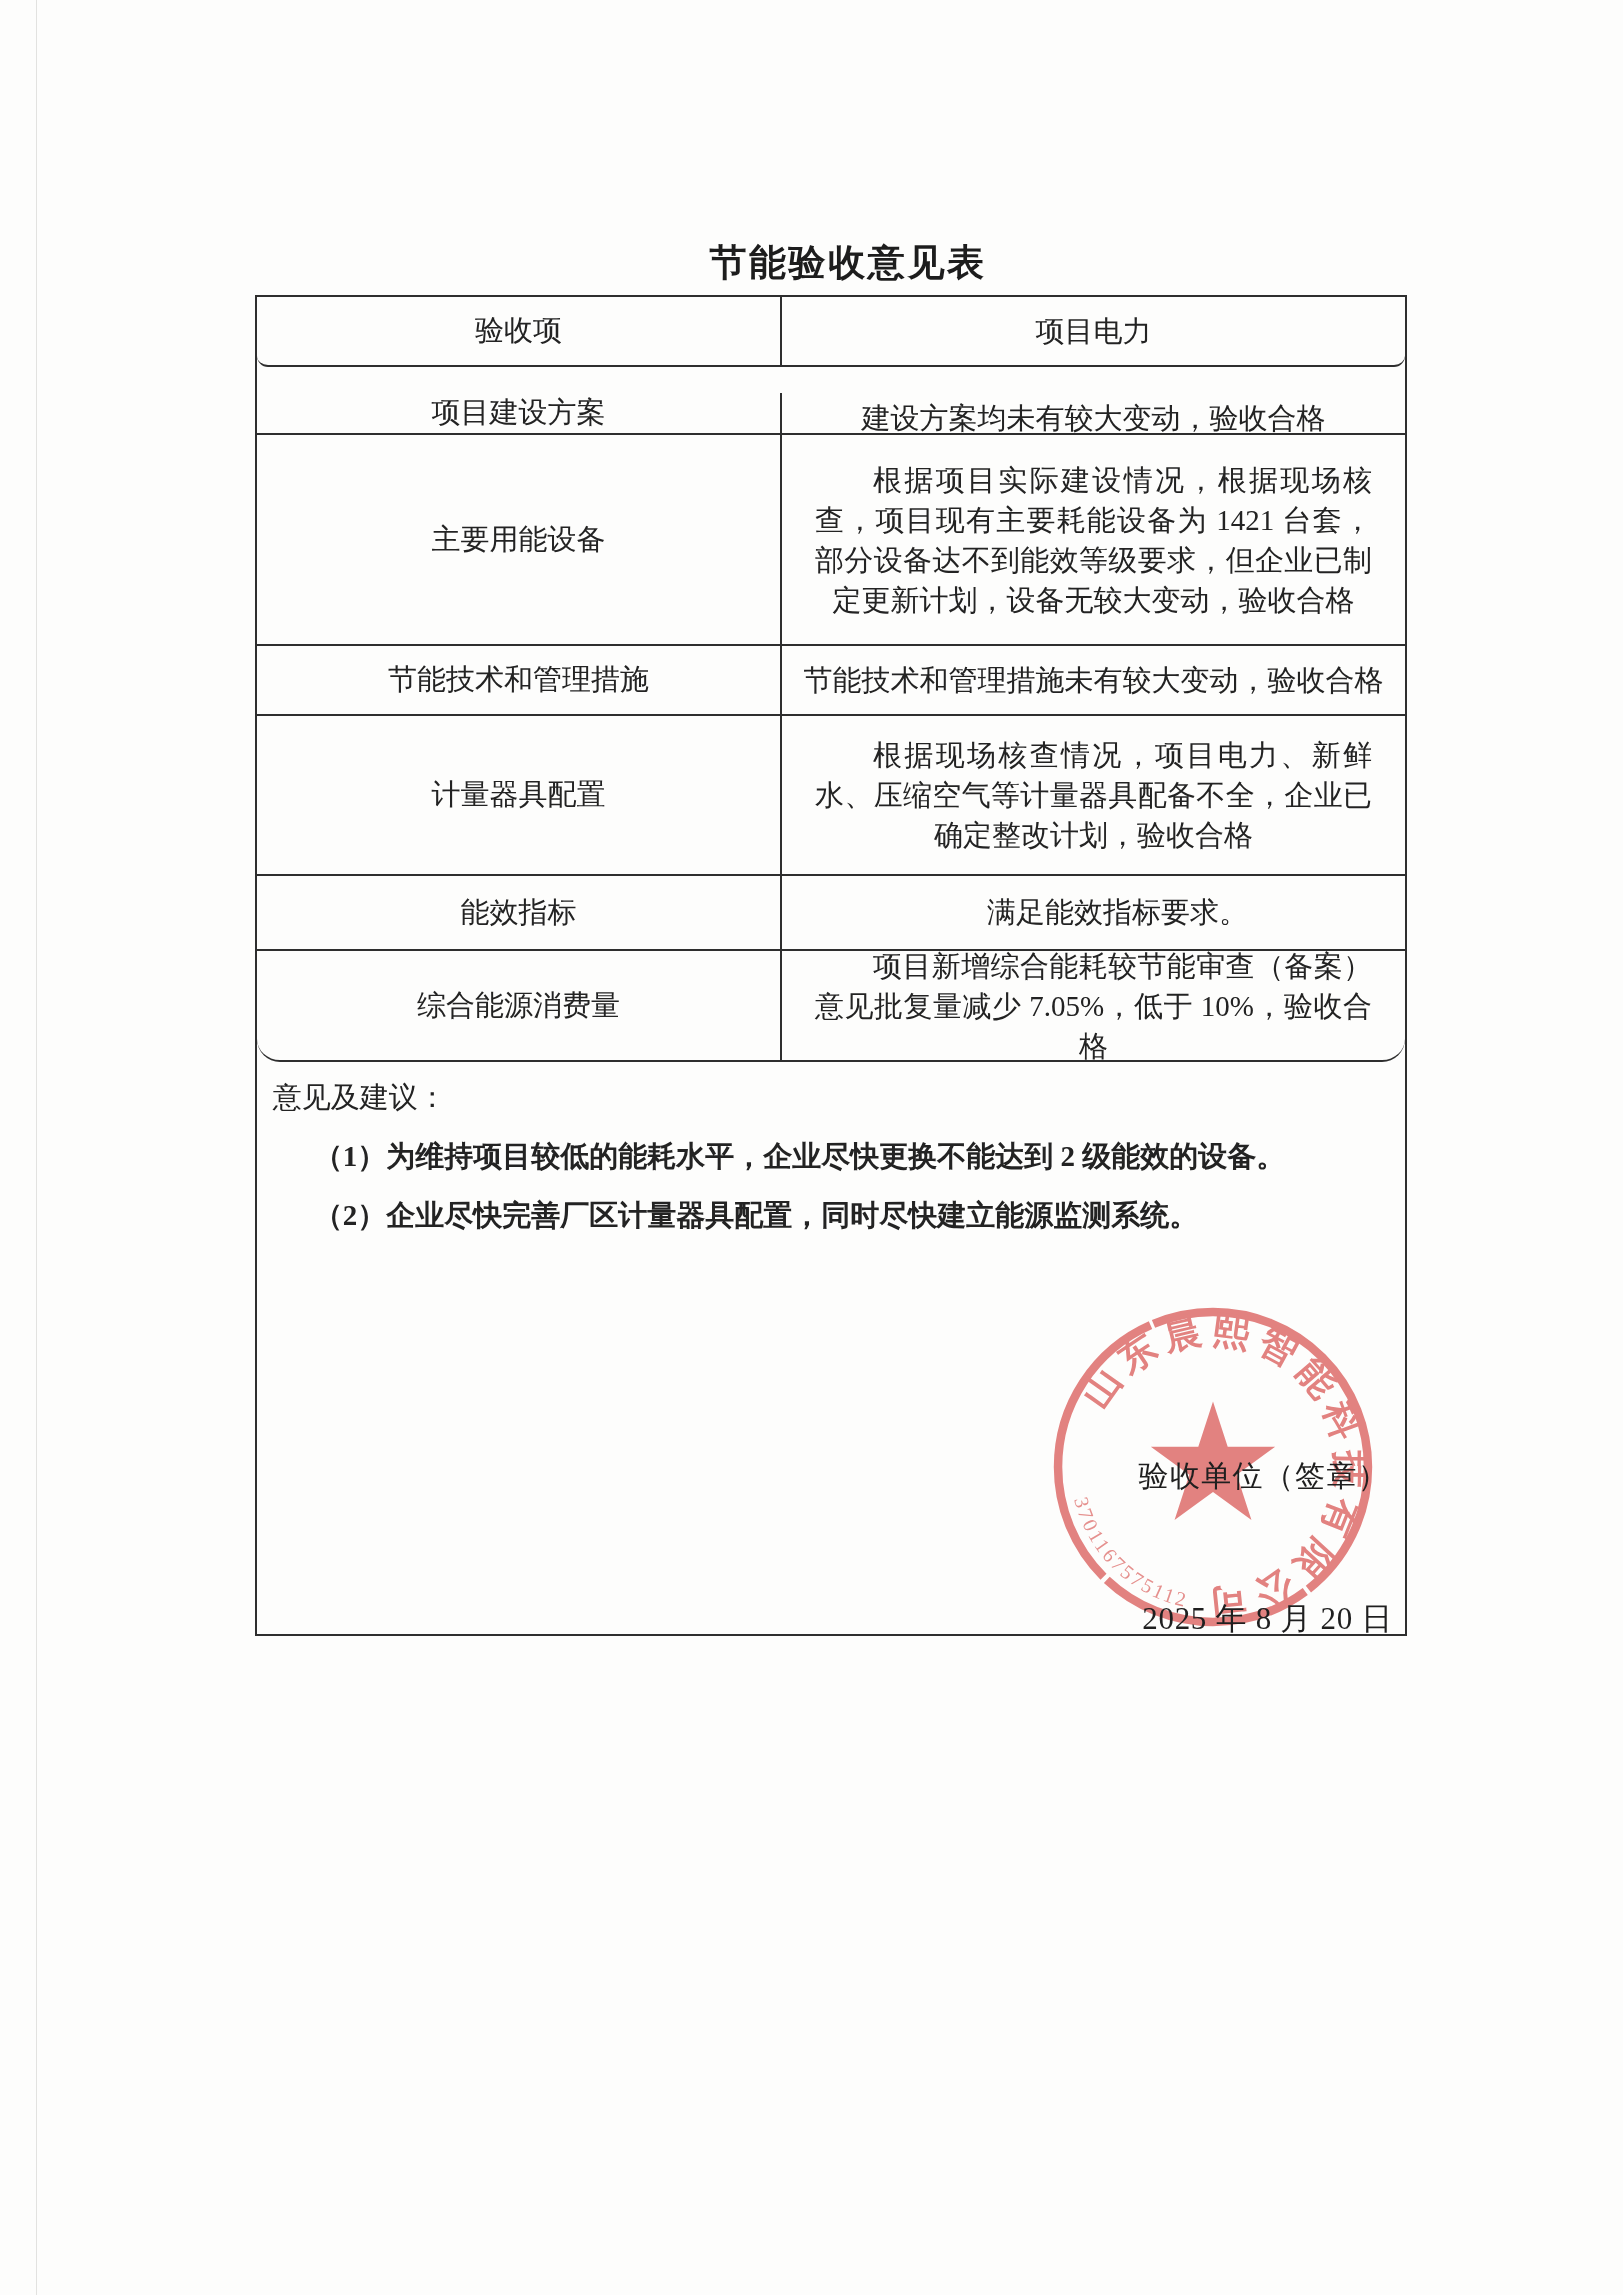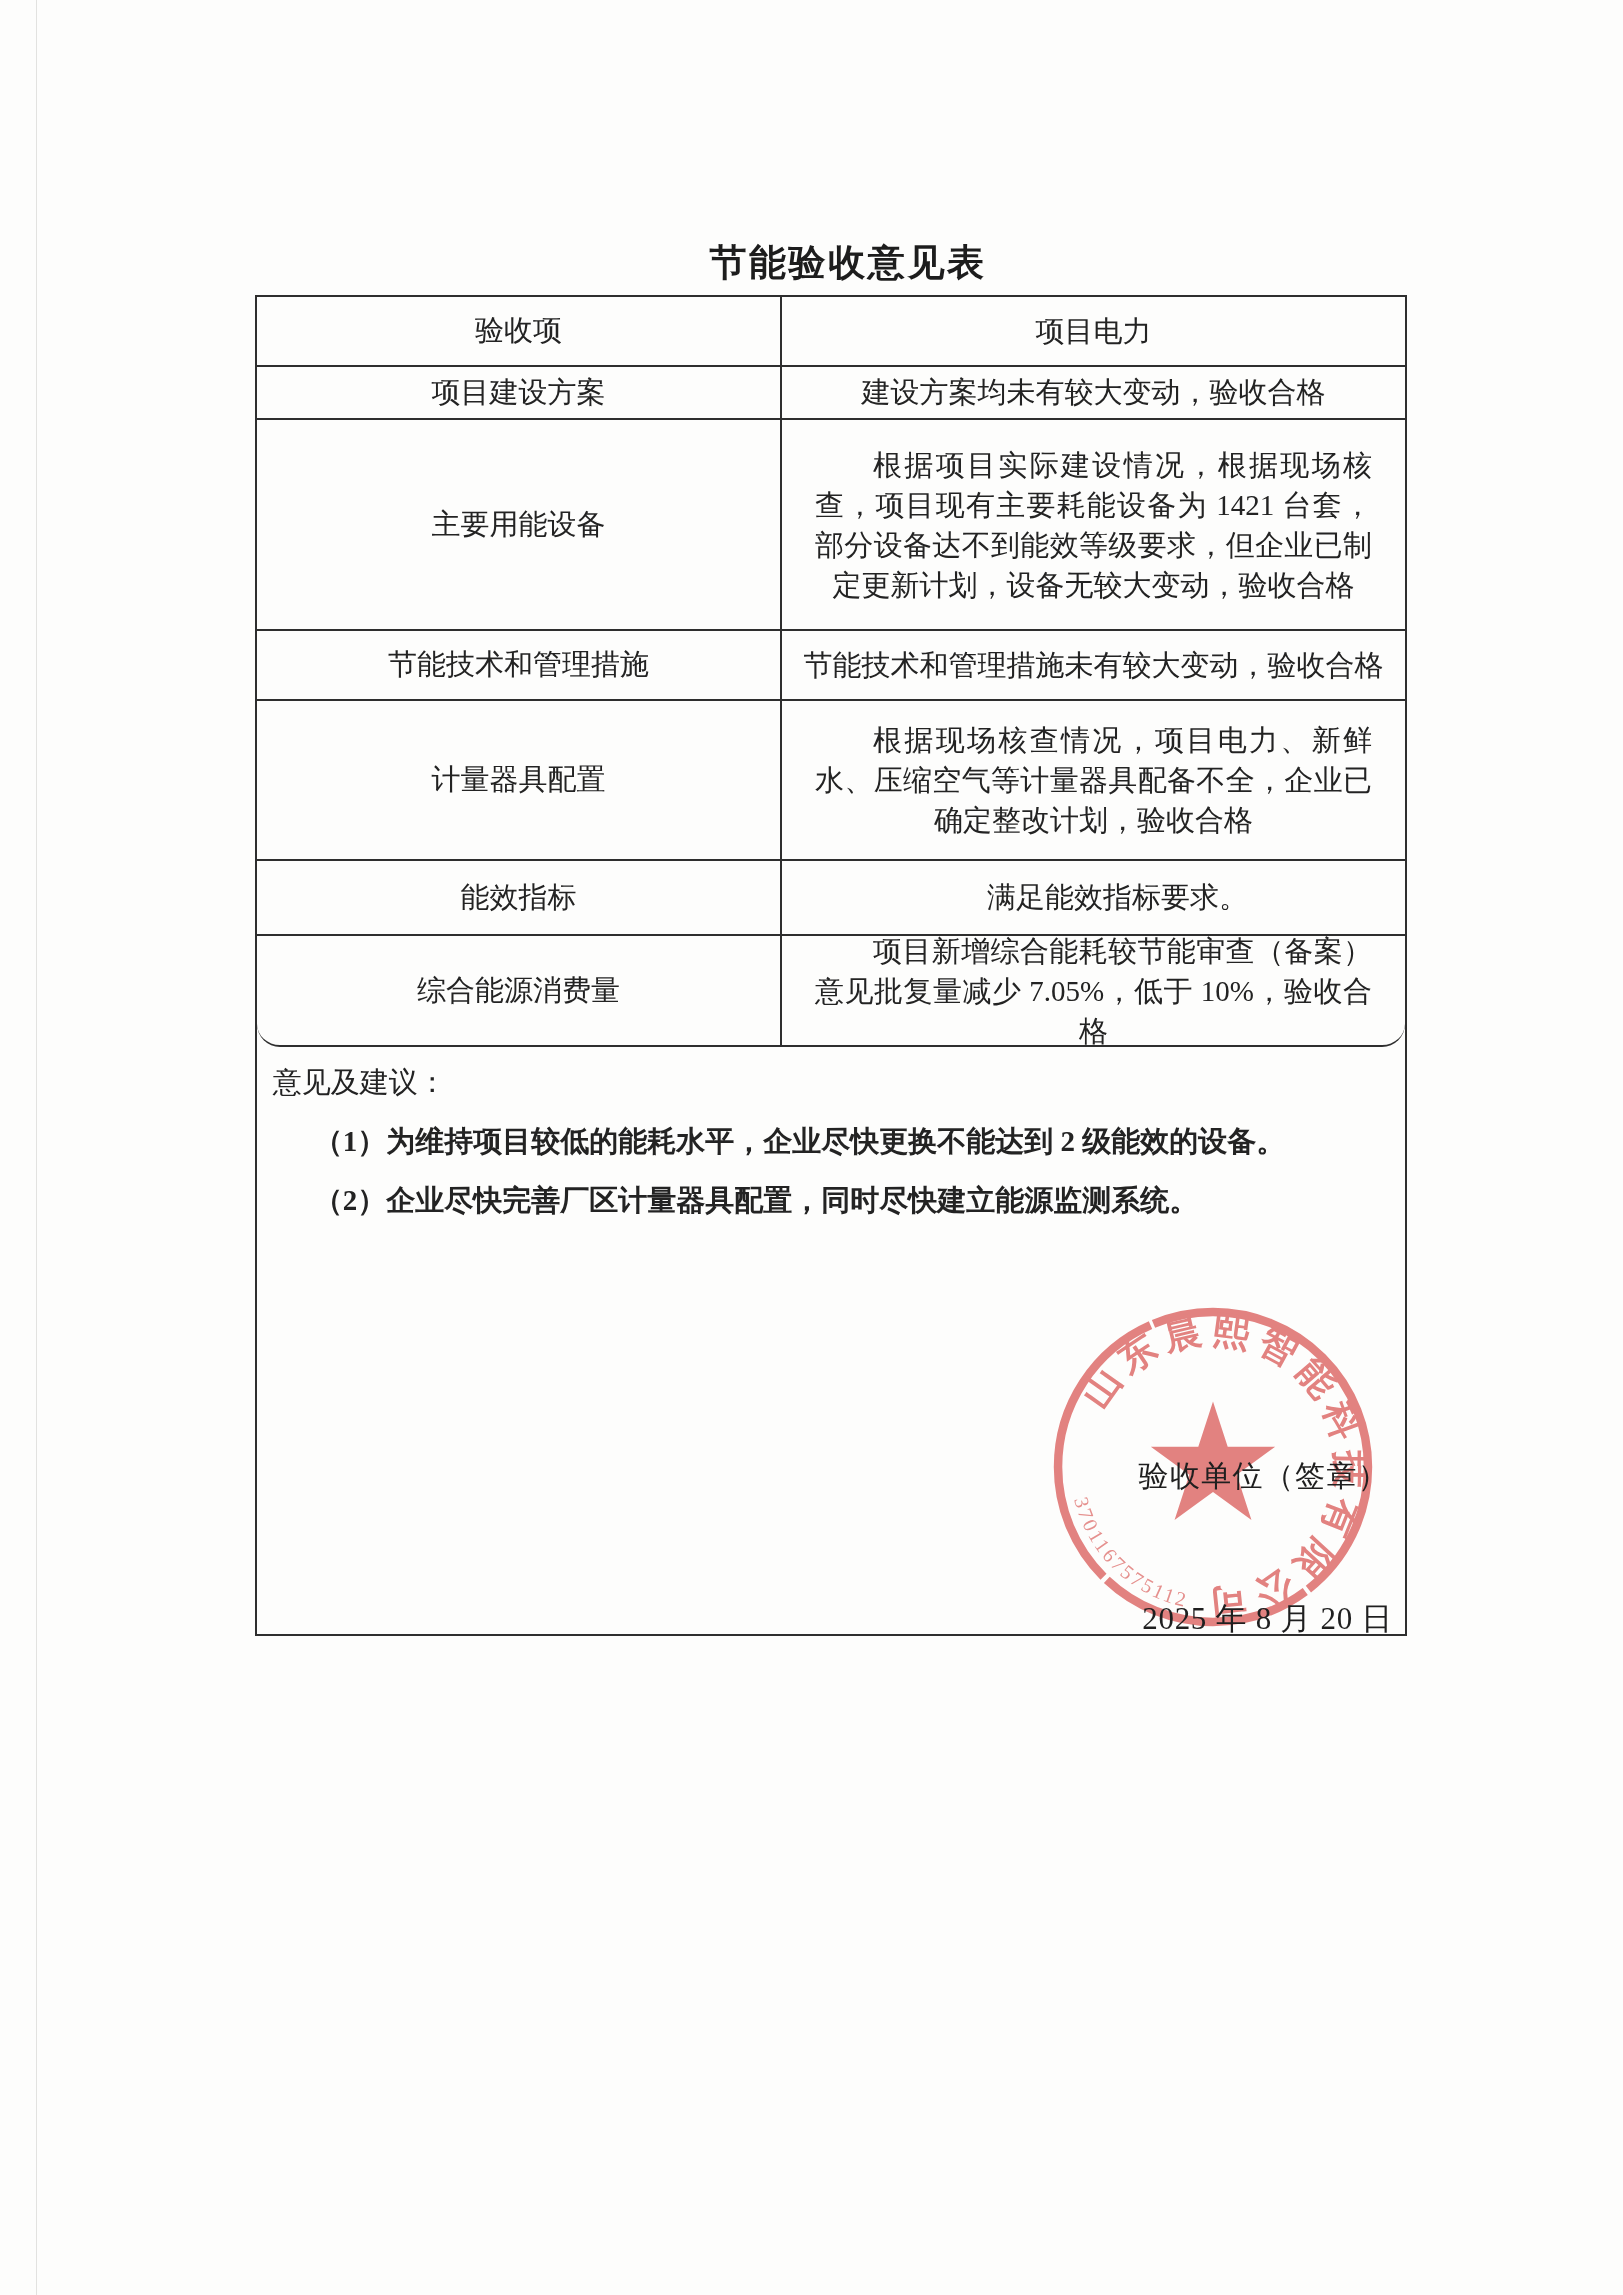--- a/index.html
+++ b/index.html
@@ -31,22 +31,22 @@
     font-size:29px;padding:0 17px;color:#232323;
   }
   .c2 .para{
     margin:16px;width:100%;line-height:40px;
     text-align:justify;text-align-last:center;text-indent:2em;
   }
   .c2 .single{
     margin:0;width:100%;line-height:1;
     text-align:center;text-indent:0;
   }
-  .h-head{height:70px;}
-  .h-r1{height:53px;}
+  .h-head{height:70px;border-radius:11px;}
+  .h-r1{height:68px;align-items:flex-end;}
   .h-r2{height:211px;}
   .h-r3{height:70px;}
   .h-r4{height:160px;}
   .h-r5{height:75px;gap:48px;}
   .h-r6{height:111px;border-radius:23px;}
   .opinions{
     flex:1;border-bottom:none;display:block;
     padding:14.4px 15.7px 0 15.7px;box-sizing:border-box;
     font-size:29px;color:#232323;
   }

